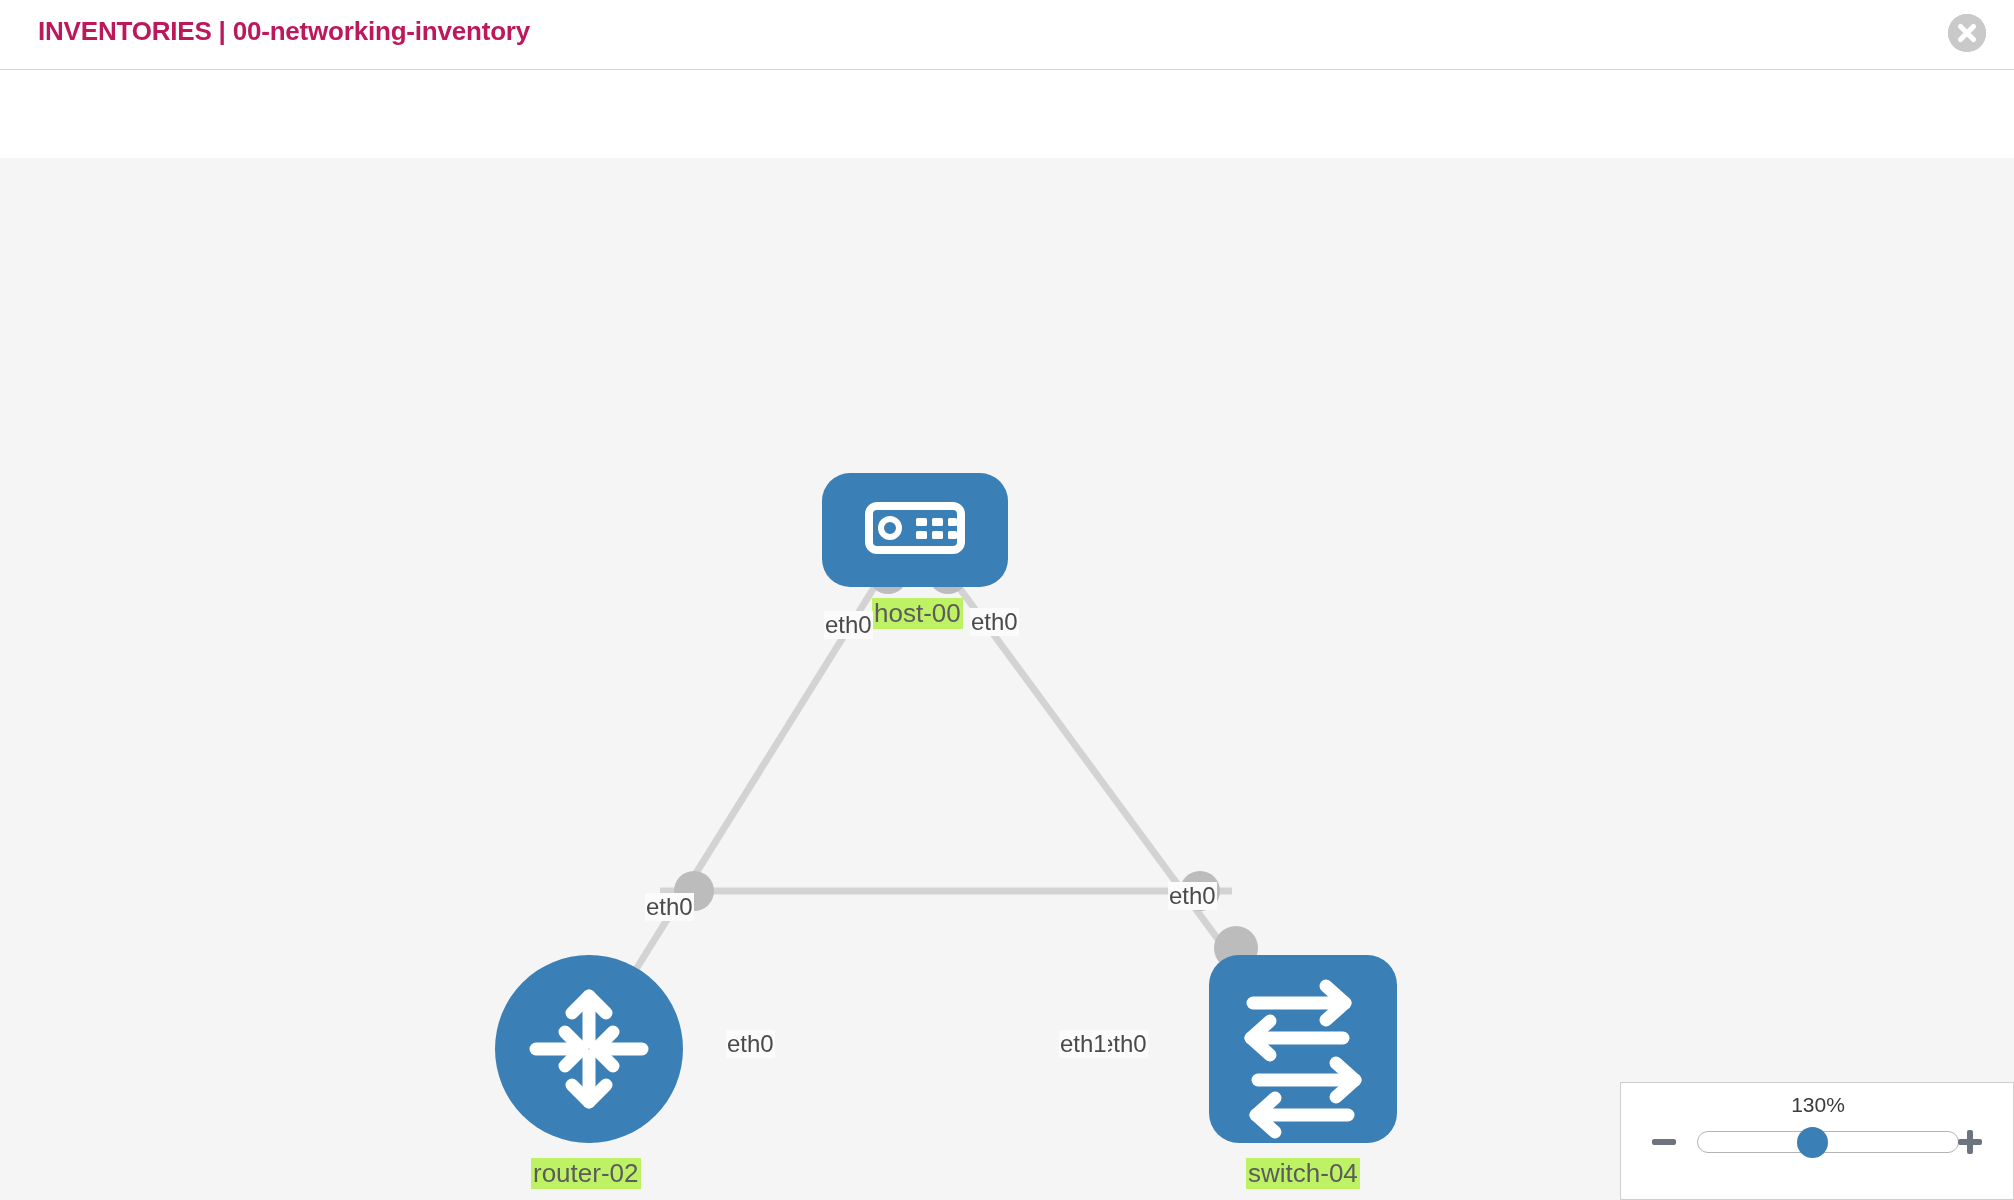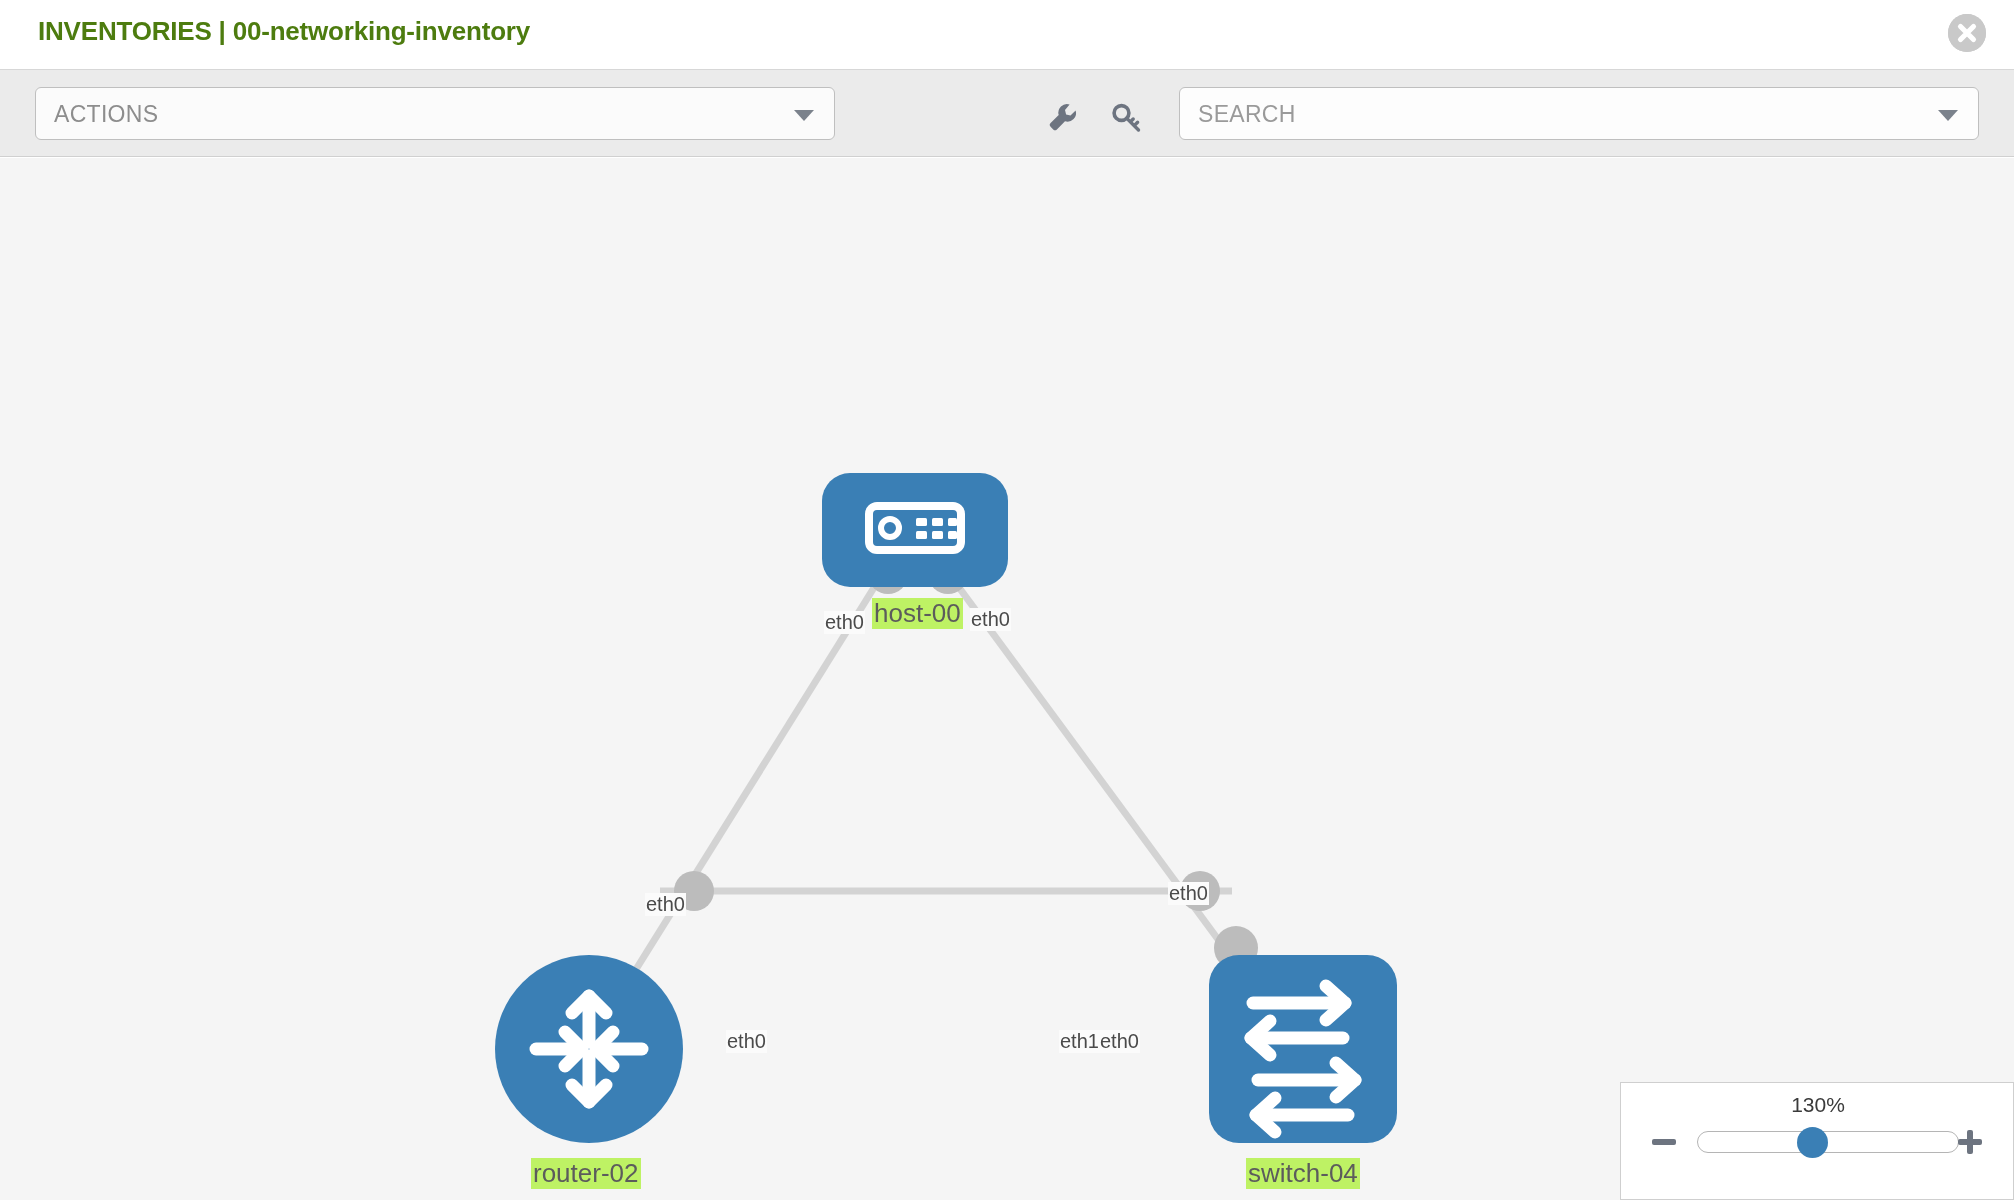--- a/index.html
+++ b/index.html
@@ -22,21 +22,21 @@
     position: absolute; top: 0; left: 0;
     width: 2014px; height: 70px;
     background: #ffffff;
     border-bottom: 1px solid #d7d7d7;
   }
   .page-title {
     position: absolute;
     left: 38px; top: 16px;
     font-size: 26px;
     font-weight: bold;
-    color: #4d7c0f;
+    color: #be185d;
     letter-spacing: -0.2px;
     white-space: nowrap;
   }
   .close-btn {
     position: absolute;
     right: 28px; top: 14px;
     width: 38px; height: 38px;
     border-radius: 50%;
     background: #c9c9c9;
     cursor: pointer;
@@ -115,21 +115,21 @@
   .node-label {
     position: absolute;
     font-size: 26px;
     color: #5c5c5c;
     background: #bef264;
     white-space: nowrap;
     padding: 0 2px;
   }
   .edge-label {
     position: absolute;
-    font-size: 20px;
+    font-size: 24px;
     color: #4a4a4a;
     background: #fbfbfb;
     white-space: nowrap;
     padding: 0 1px;
   }
 
   
   .zoom-panel {
     position: absolute;
     left: 1620px; top: 1082px;
@@ -179,45 +179,20 @@
     <div class="page-title">INVENTORIES | 00-networking-inventory</div>
 
     <div class="close-btn" title="close">
       <svg width="38" height="38" viewBox="0 0 38 38" aria-hidden="true">
         <circle cx="19" cy="19" r="19" fill="#c9c9c9"></circle>
         <path d="M12.5 12.5 L25.5 25.5 M25.5 12.5 L12.5 25.5" stroke="#ffffff" stroke-width="5.2" stroke-linecap="round"></path>
       </svg>
     </div>
   </div>
 
-  <div class="toolbar">
-
-    <div class="select-box">
-      <span class="select-label">ACTIONS</span>
-      <span class="caret"></span>
-    </div>
-
-    <div class="icon-btn icon-wrench" title="settings">
-      <svg width="34" height="34" viewBox="0 0 34 34" aria-hidden="true">
-        <path d="M23.6 4.4 a8.6 8.6 0 0 0 -10.9 10.6 L4.6 23.1 a2.6 2.6 0 0 0 0 3.7 l2.6 2.6 a2.6 2.6 0 0 0 3.7 0 l8.1 -8.1 a8.6 8.6 0 0 0 10.6 -10.9 l-5.1 5.1 -4.4 -1.1 -1.1 -4.4 z" fill="#6d7480"></path>
-      </svg>
-    </div>
-
-    <div class="icon-btn icon-key" title="credentials">
-      <svg width="34" height="34" viewBox="0 0 34 34" aria-hidden="true">
-        <circle cx="11.5" cy="13" r="7.4" fill="none" stroke="#6d7480" stroke-width="3.6"></circle>
-        <path d="M16.6 18.1 L28.5 30 M24.2 25.6 L27.6 22.2 M20.4 21.8 L23.2 19" stroke="#6d7480" stroke-width="3.4" stroke-linecap="round" fill="none"></path>
-      </svg>
-    </div>
-
-    <div class="search-box">
-      <span class="search-label">SEARCH</span>
-      <span class="caret"></span>
-    </div>
-  </div>
 
   <div class="canvas">
 
     <svg width="2014" height="1042">
 
       <g stroke="#d3d3d3" stroke-width="7" fill="none">
         <line x1="880" y1="420" x2="615" y2="845"></line>
         <line x1="952" y1="420" x2="1245" y2="818"></line>
         <line x1="660" y1="733" x2="1232" y2="733"></line>
       </g>

